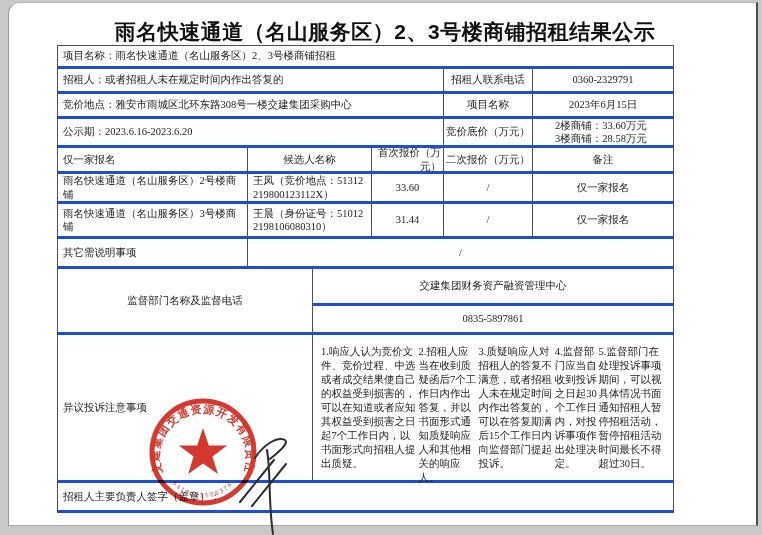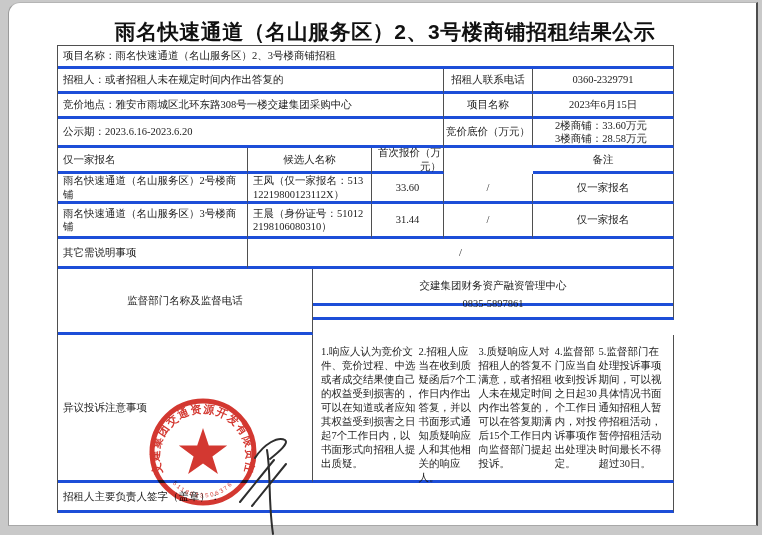--- a/index.html
+++ b/index.html
@@ -48,40 +48,41 @@
     <div class="cell cl" style="left:0;top:73px;width:386px;height:29px;">公示期：2023.6.16-2023.6.20</div>
     <div class="cell cc" style="left:386px;top:73px;width:89px;height:29px;">竞价底价（万元）</div>
     <div class="cell two-line" style="left:475px;top:73px;width:141px;height:29px;padding-left:22px;">
       <div>2楼商铺：33.60万元</div>
       <div>3楼商铺：28.58万元</div>
     </div>
 
     <div class="cell cl" style="left:0;top:102px;width:190px;height:26px;">仅一家报名</div>
     <div class="cell cc" style="left:190px;top:102px;width:124px;height:26px;">候选人名称</div>
     <div class="cell cc" style="left:314px;top:102px;width:72px;height:26px;">首次报价（万元）</div>
+    <div class="cell cc" style="left:386px;top:102px;width:89px;height:26px;">二次报价（万元）</div>
     <div class="cell cc" style="left:475px;top:102px;width:141px;height:26px;">备注</div>
 
     <div class="cell cl" style="left:0;top:128px;width:190px;height:30px;">雨名快速通道（名山服务区）2号楼商铺</div>
-    <div class="cell cl wrap2" style="left:190px;top:128px;width:124px;height:30px;">王凤（仅一家报名：51312219800123112X）</div>
+    <div class="cell cl wrap2" style="left:190px;top:128px;width:124px;height:30px;">王凤（竞价地点：51312219800123112X）</div>
     <div class="cell cc" style="left:314px;top:128px;width:72px;height:30px;">33.60</div>
     <div class="cell cc" style="left:386px;top:128px;width:89px;height:30px;">/</div>
     <div class="cell cc" style="left:475px;top:128px;width:141px;height:30px;">仅一家报名</div>
 
     <div class="cell cl" style="left:0;top:158px;width:190px;height:35px;">雨名快速通道（名山服务区）3号楼商铺</div>
     <div class="cell cl wrap2" style="left:190px;top:158px;width:124px;height:35px;">王晨（身份证号：510122198106080310）</div>
     <div class="cell cc" style="left:314px;top:158px;width:72px;height:35px;">31.44</div>
     <div class="cell cc" style="left:386px;top:158px;width:89px;height:35px;">/</div>
     <div class="cell cc" style="left:475px;top:158px;width:141px;height:35px;">仅一家报名</div>
 
     <div class="cell cl" style="left:0;top:193px;width:190px;height:30px;">其它需说明事项</div>
     <div class="cell cc" style="left:190px;top:193px;width:426px;height:30px;">/</div>
 
     <div class="cell cc" style="left:0;top:223px;width:255px;height:66px;">监督部门名称及监督电话</div>
     <div class="cell cc" style="left:255px;top:223px;width:361px;height:37px;">交建集团财务资产融资管理中心</div>
-    <div class="cell cc" style="left:255px;top:245px;width:361px;height:29px;">0835-5897861</div>
+    <div class="cell cc" style="left:255px;top:260px;width:361px;height:29px;">0835-5897861</div>
 
     <div class="cell cl" style="left:0;top:289px;width:255px;height:148px;align-items:center;">异议投诉注意事项</div>
     <div class="cell rules" style="left:255px;top:289px;width:361px;height:148px;">
       <div>1.响应人认为竞价文件、竞价过程、中选或者成交结果使自己的权益受到损害的，可以在知道或者应知其权益受到损害之日起7个工作日内，以书面形式向招租人提出质疑。</div>
       <div>2.招租人应当在收到质疑函后7个工作日内作出答复，并以书面形式通知质疑响应人和其他相关的响应人。</div>
       <div>3.质疑响应人对招租人的答复不满意，或者招租人未在规定时间内作出答复的，可以在答复期满后15个工作日内向监督部门提起投诉。</div>
       <div>4.监督部门应当自收到投诉之日起30个工作日内，对投诉事项作出处理决定。</div>
       <div>5.监督部门在处理投诉事项期间，可以视具体情况书面通知招租人暂停招租活动，暂停招租活动时间最长不得超过30日。</div>
     </div>
 

